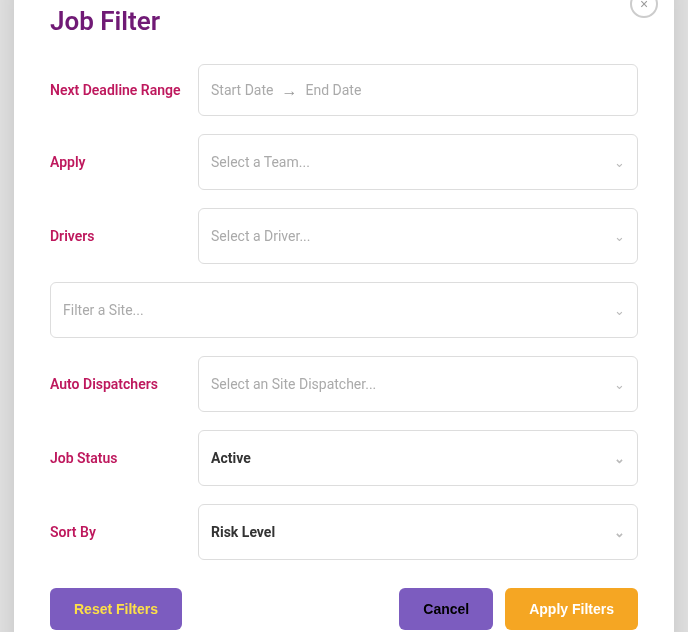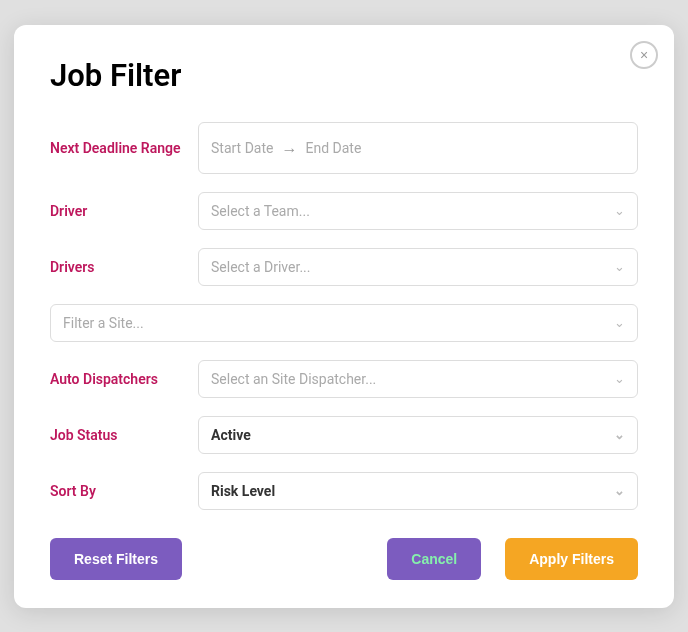--- a/index.html
+++ b/index.html
@@ -38,23 +38,23 @@
       background: transparent;
       cursor: pointer;
       display: flex;
       align-items: center;
       justify-content: center;
       color: #999;
       font-size: 14px;
       line-height: 1;
     }
     .modal-title {
-      font-size: 31px;
+      font-size: 26px;
       font-weight: 600;
-      color: #000000;
+      color: #701a75;
       margin-bottom: 28px;
     }
     .form-row {
       display: flex;
       align-items: center;
       margin-bottom: 18px;
     }
     .form-label {
       width: 148px;
       min-width: 148px;
@@ -81,21 +81,21 @@
       gap: 8px;
       color: #aaa;
       font-size: 14px;
     }
     .date-range .arrow {
       color: #999;
       font-size: 16px;
     }
     .form-select {
       flex: 1;
-      height: 38px;
+      height: 56px;
       border: 1px solid #ddd;
       border-radius: 6px;
       display: flex;
       align-items: center;
       justify-content: space-between;
       padding: 0 12px;
       font-size: 14px;
       color: #aaa;
       background: #fff;
       cursor: pointer;
@@ -119,26 +119,26 @@
       height: 42px;
       padding: 0 24px;
       border-radius: 6px;
       border: none;
       font-size: 14px;
       font-weight: 600;
       cursor: pointer;
     }
     .btn-reset {
       background: #7c5cbf;
-      color: #ffffff;
+      color: #fde047;
     }
     .btn-cancel {
       background: #7c5cbf;
-      color: #86efac;
-      margin-right: 24px;
+      color: #000000;
+      margin-right: 12px;
     }
     .btn-apply {
       background: #f5a623;
       color: #fff;
     }
     .footer-right {
       display: flex;
       align-items: center;
     }
   </style>
@@ -159,21 +159,21 @@
       <div class="form-control">
         <div class="date-range">
           <span>Start Date</span>
           <span class="arrow">→</span>
           <span>End Date</span>
         </div>
       </div>
     </div>
 
     <div class="form-row">
-      <div class="form-label">Driver</div>
+      <div class="form-label">Apply</div>
       <div class="form-select">
         <span>Select a Team...</span>
         <span class="chevron">⌄</span>
       </div>
     </div>
 
     <div class="form-row">
       <div class="form-label">Drivers</div>
       <div class="form-select">
         <span>Select a Driver...</span>

